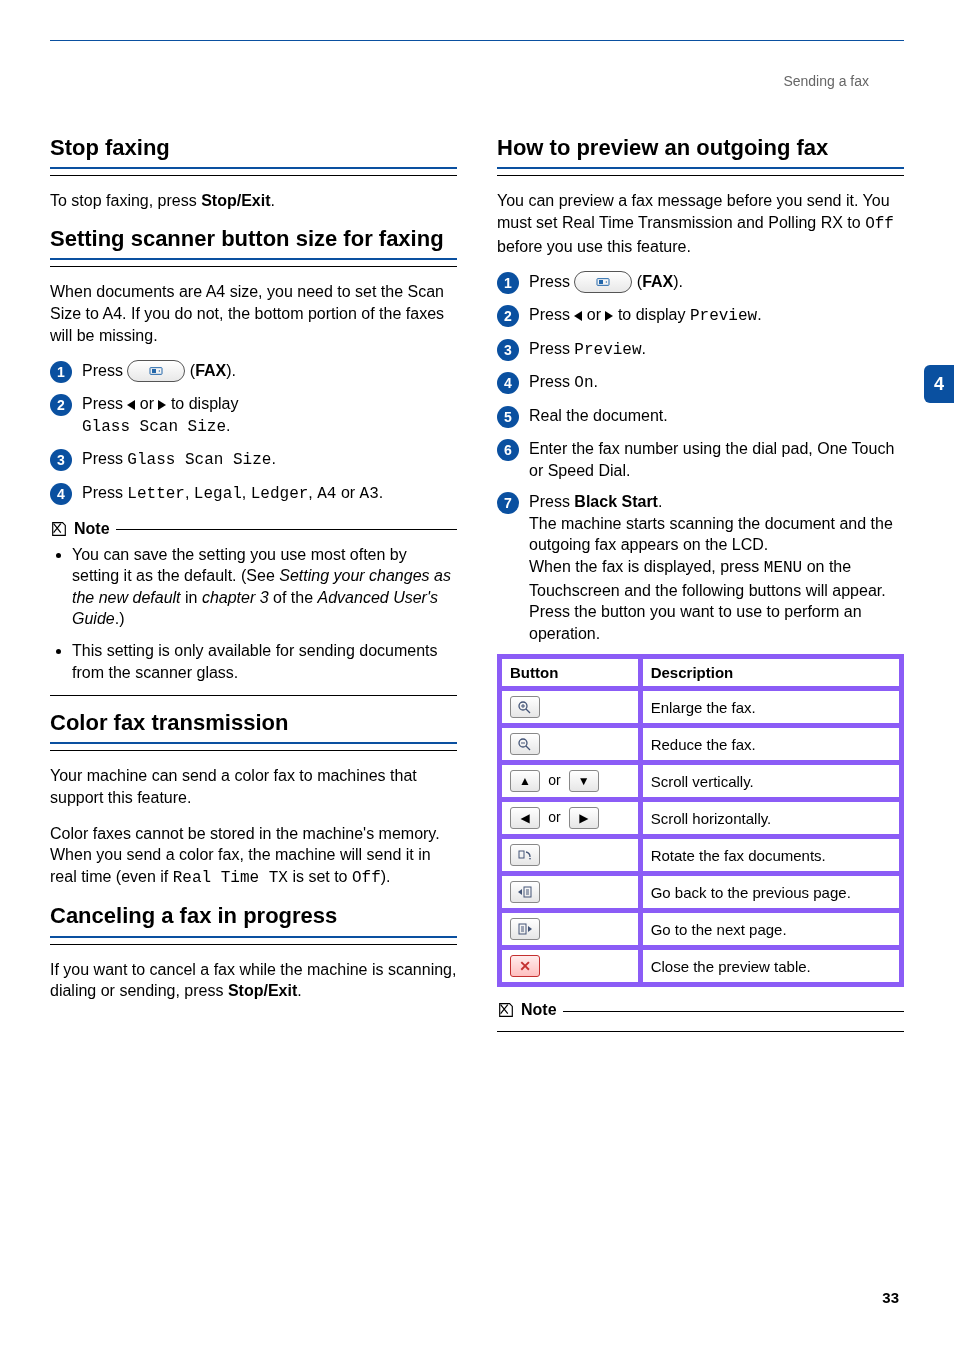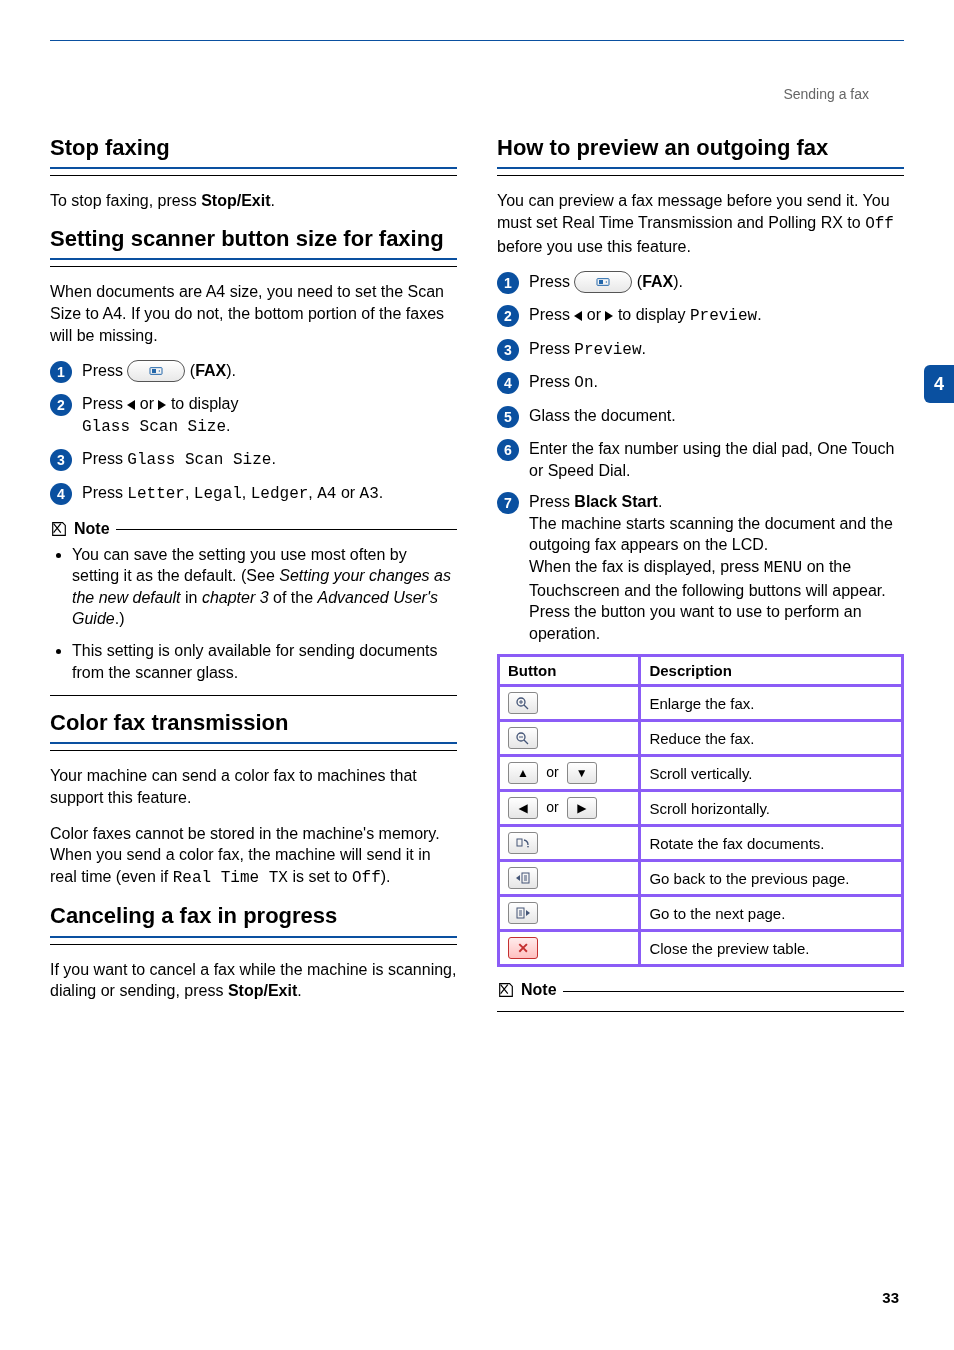--- a/index.html
+++ b/index.html
@@ -19,21 +19,21 @@
   .top-rule {
     border-top: 1.5px solid #0a50a0;
     position: absolute;
     left: 50px;
     right: 50px;
     top: 40px;
   }
   .breadcrumb {
     position: absolute;
     right: 85px;
-    top: 86px;
+    top: 73px;
     font-size: 14px;
     color: #666;
   }
   .side-tab {
     position: absolute;
     right: 0;
     top: 365px;
     width: 30px;
     height: 38px;
     background: #0a50a0;
@@ -141,21 +141,21 @@
   }
   .tri.left { border-top: 5px solid transparent; border-bottom: 5px solid transparent; border-right: 8px solid #000; }
   .tri.right { border-top: 5px solid transparent; border-bottom: 5px solid transparent; border-left: 8px solid #000; }
   table.btn-table {
     border-collapse: collapse;
     width: 100%;
     font-size: 15px;
     margin-top: 10px;
   }
   table.btn-table th, table.btn-table td {
-    border: 3px solid #8b5cf6;
+    border: 5px solid #8b5cf6;
     padding: 5px 8px;
     text-align: left;
     vertical-align: middle;
   }
   table.btn-table th { font-weight: bold; }
   .icon-cell { text-align: center; }
   .tiny-btn {
     display: inline-flex;
     align-items: center;
     justify-content: center;
@@ -315,21 +315,21 @@
         <div class="step-body"><span>Press </span><span class="mono">Preview</span><span>.</span></div>
       </div>
 
       <div class="step">
         <div class="step-num">4</div>
         <div class="step-body"><span>Press </span><span class="mono">On</span><span>.</span></div>
       </div>
 
       <div class="step">
         <div class="step-num">5</div>
-        <div class="step-body">Glass the document.</div>
+        <div class="step-body">Real the document.</div>
       </div>
 
       <div class="step">
         <div class="step-num">6</div>
         <div class="step-body">Enter the fax number using the dial pad, One Touch or Speed Dial.</div>
       </div>
 
       <div class="step">
         <div class="step-num">7</div>
         <div class="step-body">

